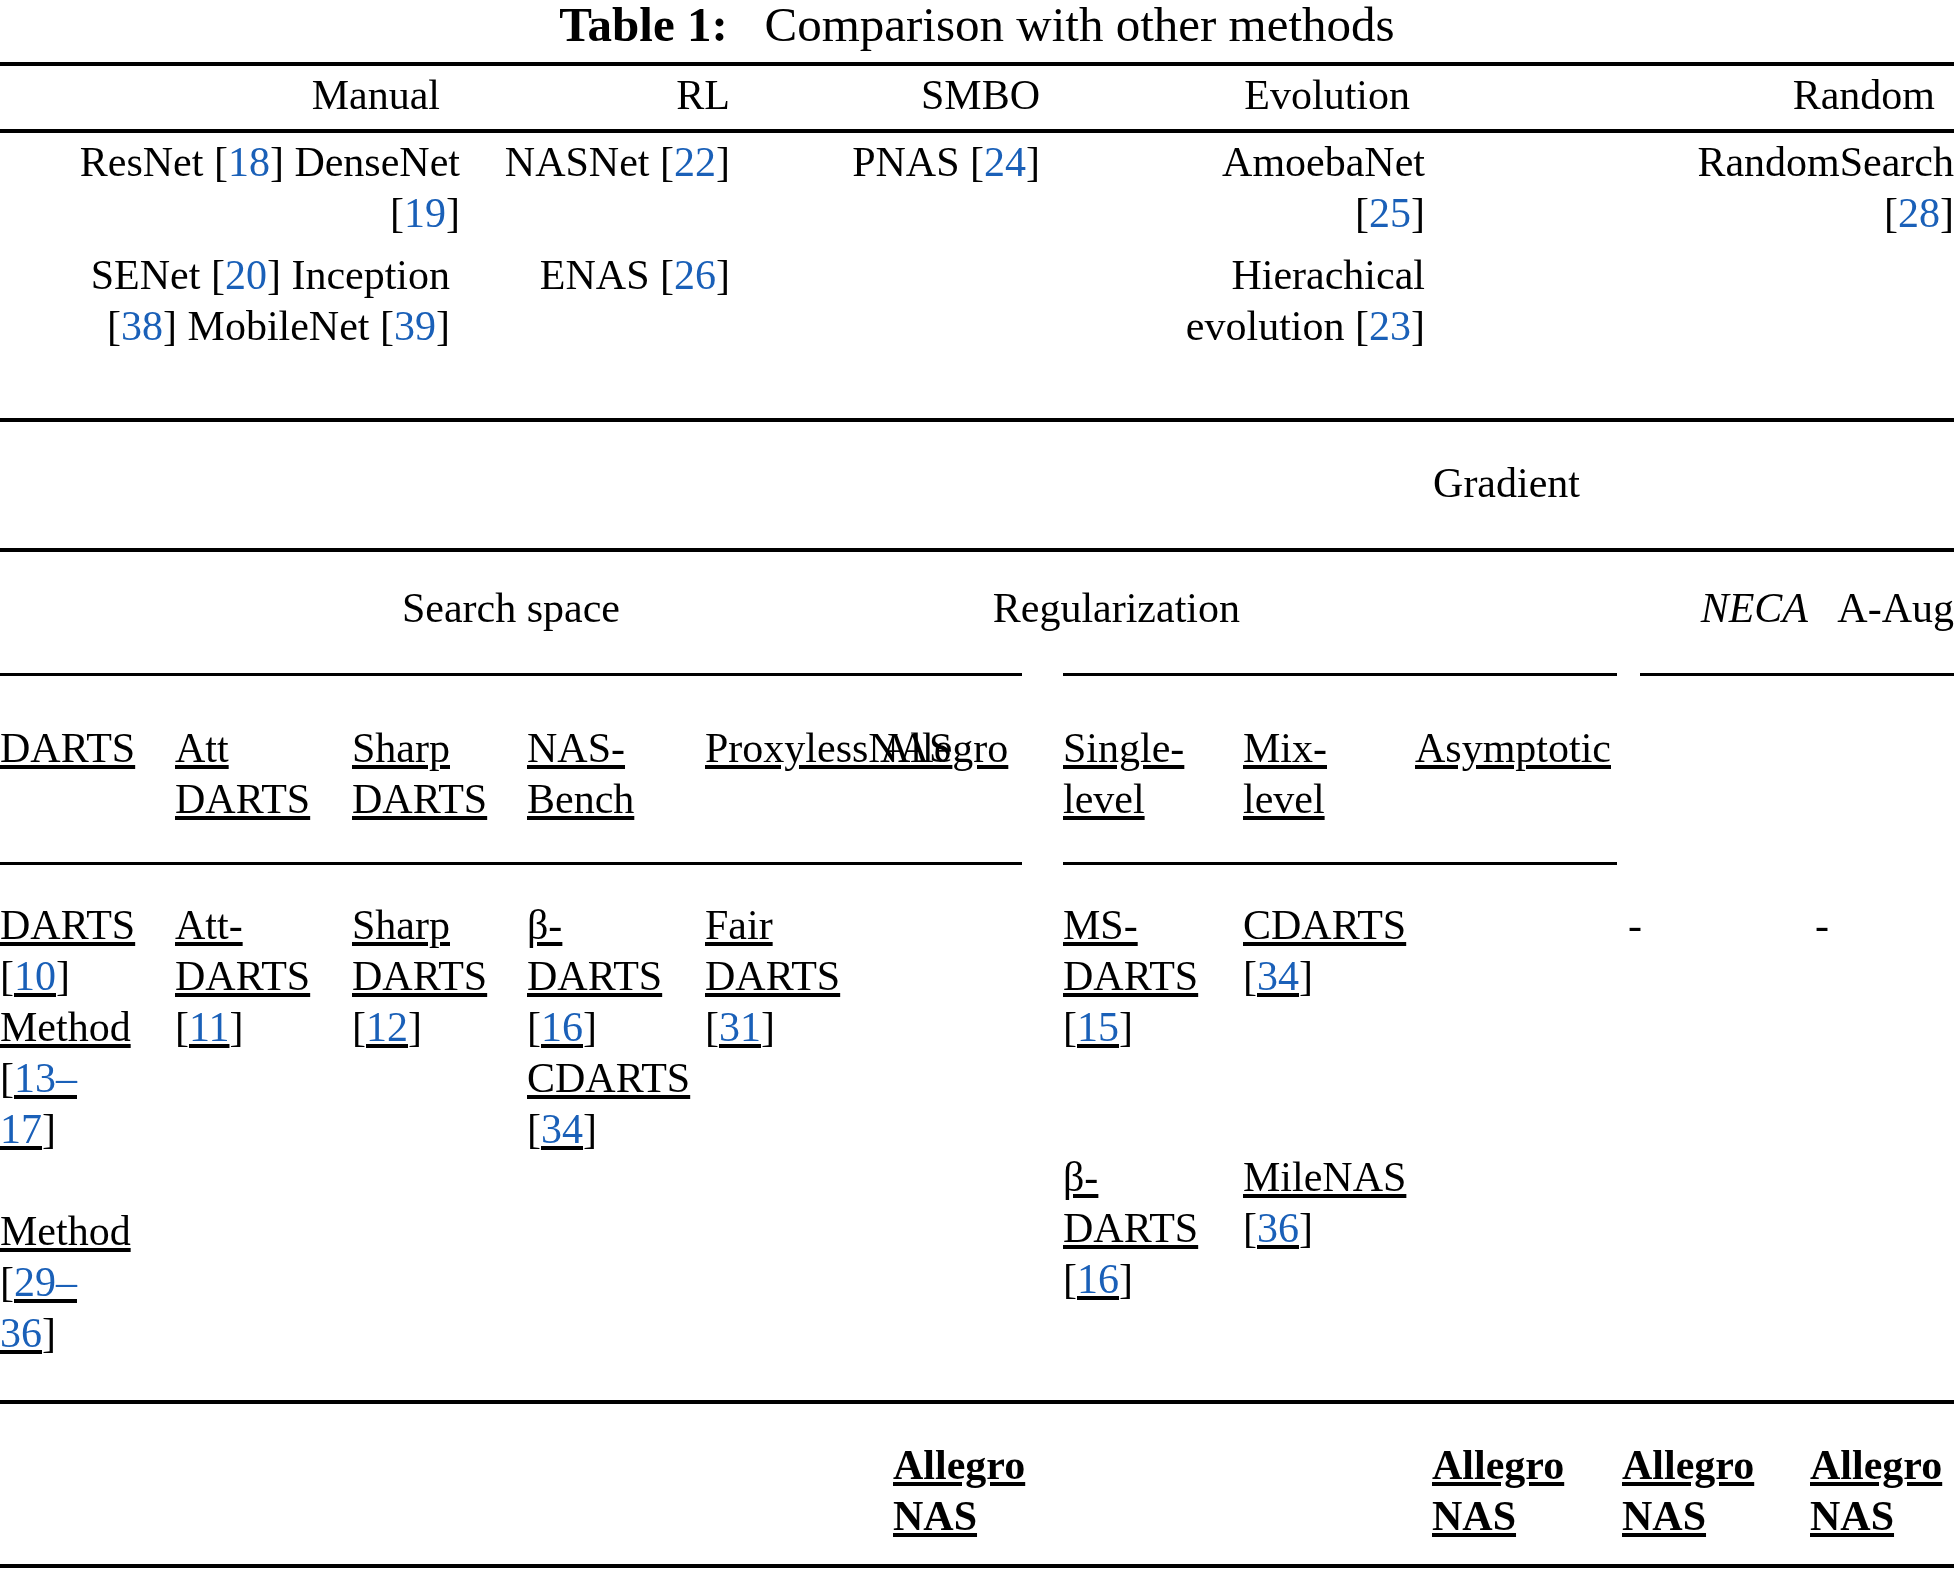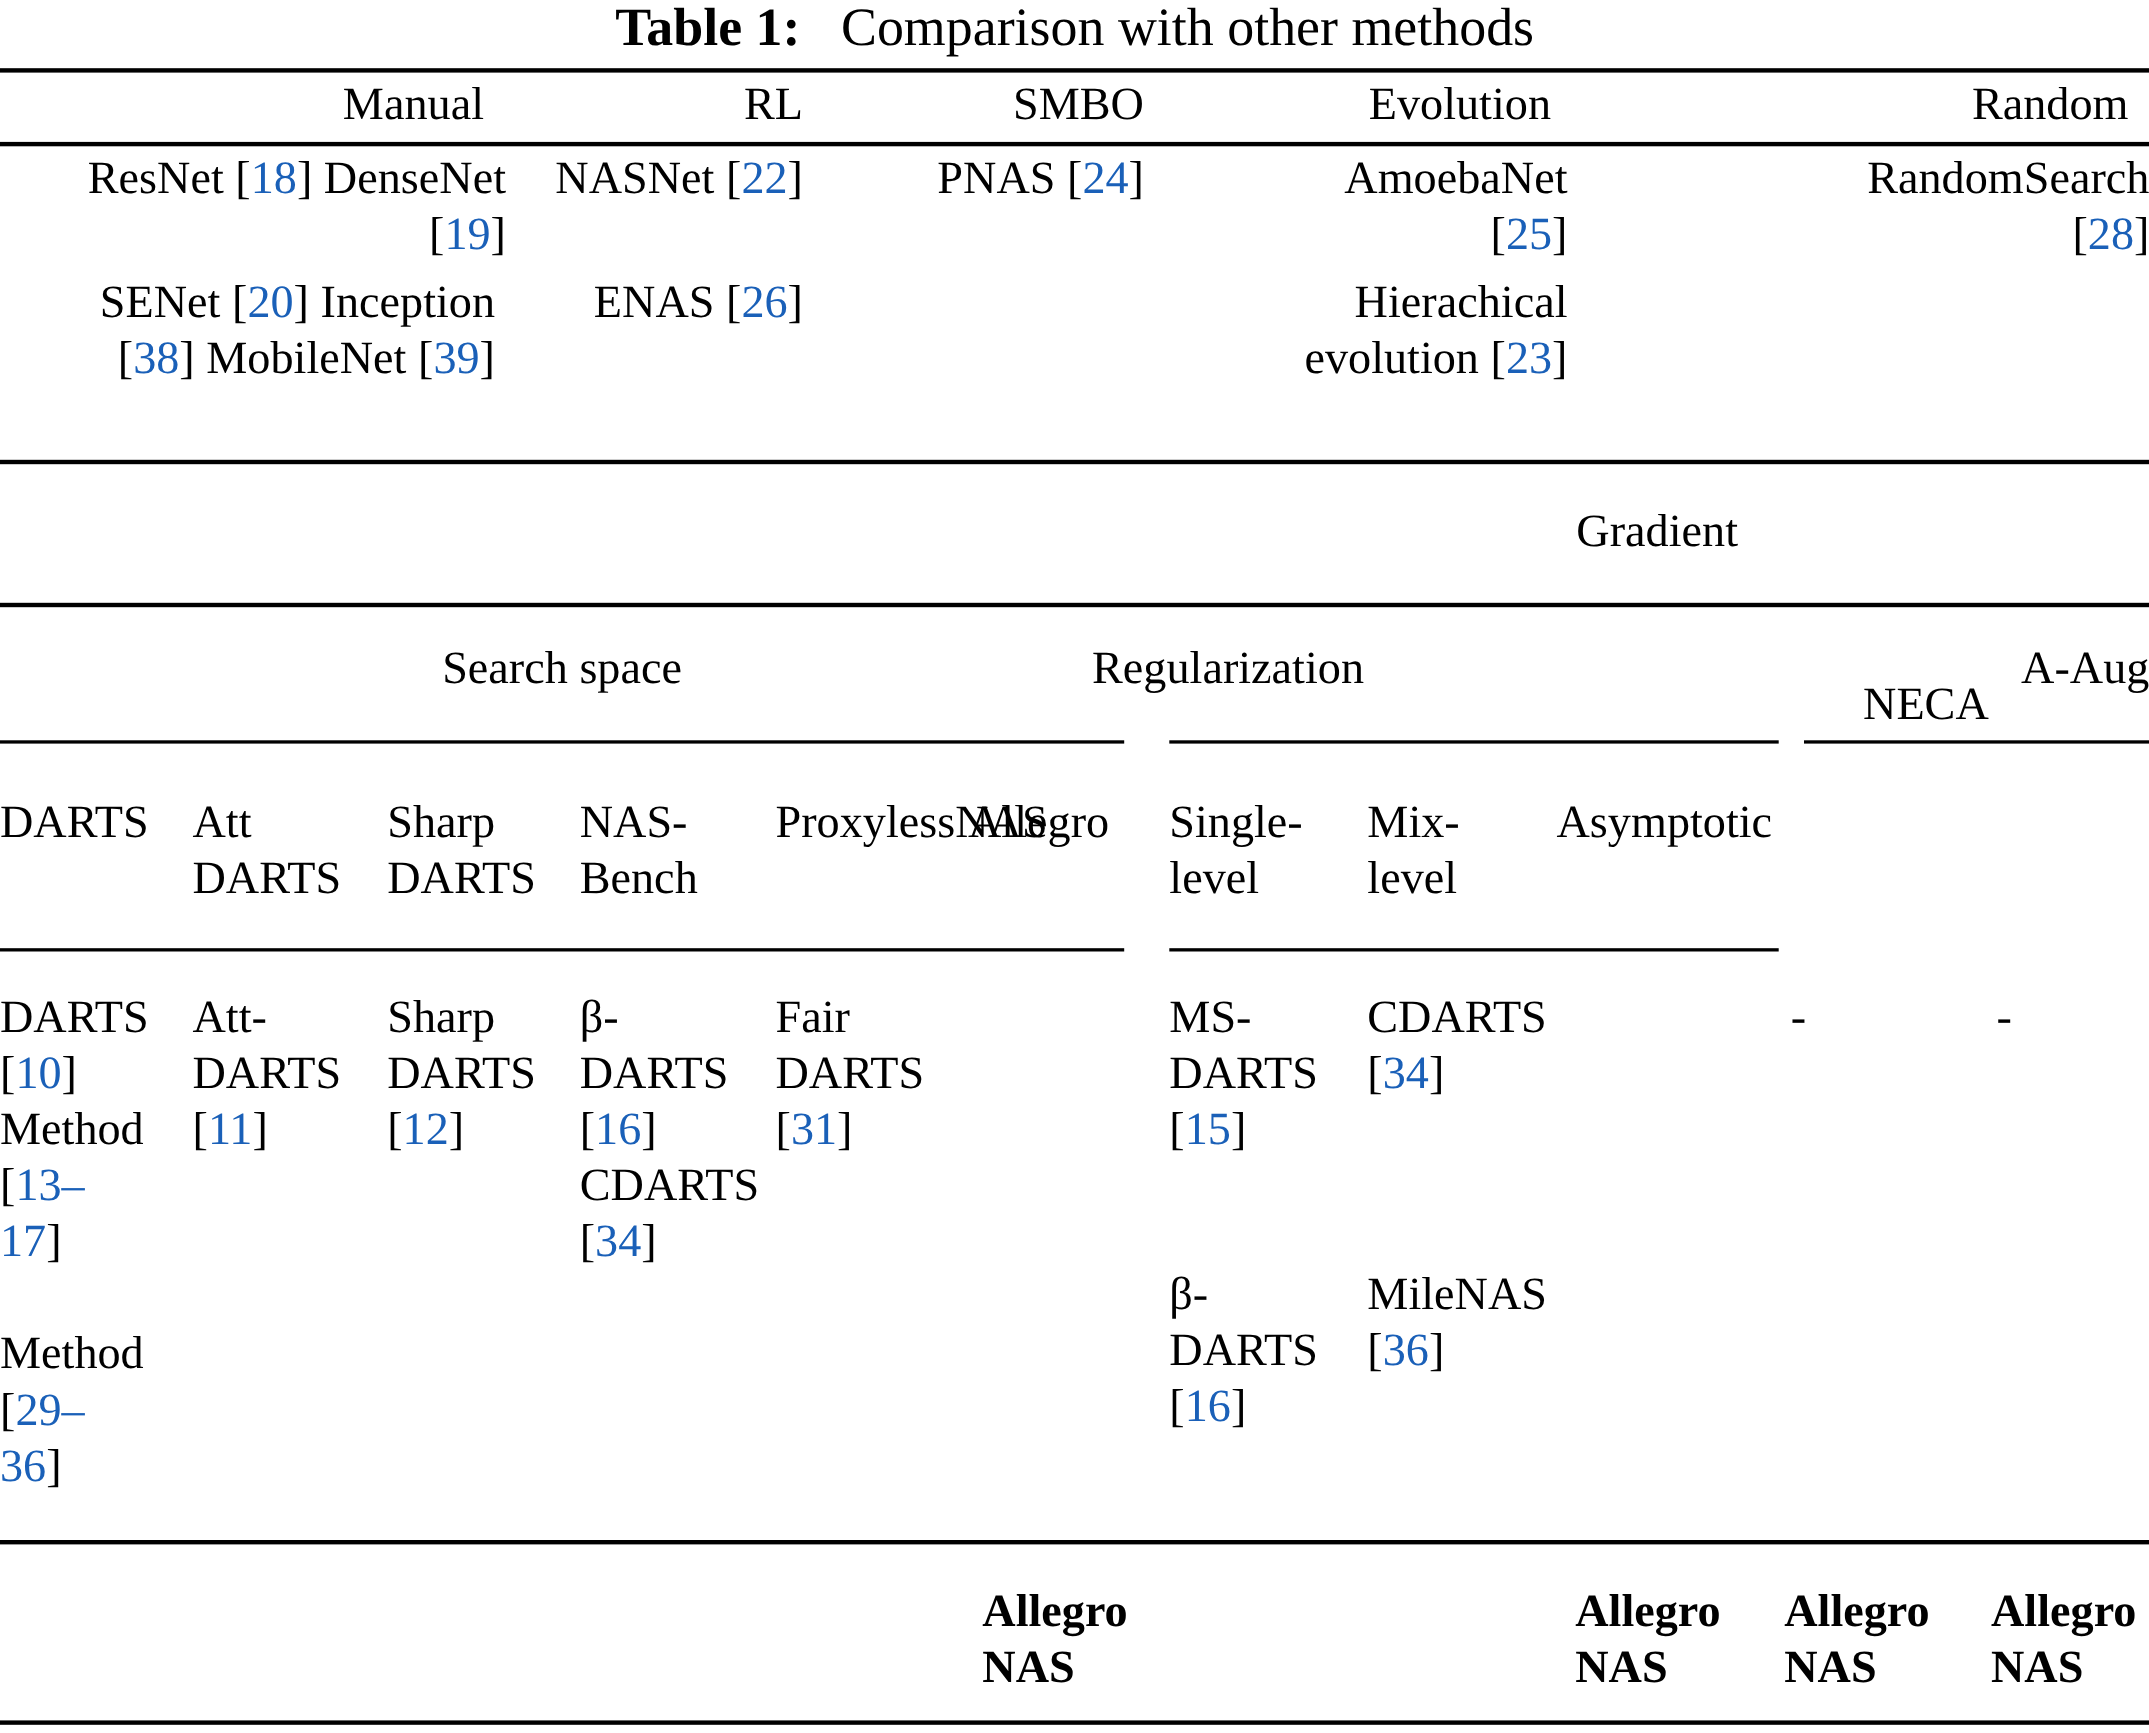--- a/index.html
+++ b/index.html
@@ -45,21 +45,21 @@
   .rule.thin { height: 3px; }
 
   
   .cell {
     position: absolute;
     font-size: 42px;
     line-height: 51px;
     color: #000;
   }
   .cell.center { text-align: right; }
-  .cell.left   { text-align: left; }
+  .cell.left   { text-align: left; text-decoration: underline; }
   .cell.bold   { font-weight: bold; }
   .cite { color: #1a60b8; }
 
   .dash {
     position: absolute;
     font-size: 42px;
     line-height: 51px;
     text-align: left;
   }
 </style>
@@ -136,21 +136,21 @@
   <div class="cell center" style="left:0px; top:458px; width:1580px;">
     <span>Gradient</span>
   </div>
 
   <div class="cell center" style="left:180px; top:583px; width:440px;">
     <span>Search space</span>
   </div>
   <div class="cell center" style="left:820px; top:583px; width:420px;">
     <span>Regularization</span>
   </div>
-  <div class="cell center" style="left:1640px; top:616px; width:168px;">
+  <div class="cell center" style="left:1640px; top:583px; width:168px;font-style:italic;">
     <span>NECA</span>
   </div>
   <div class="cell center" style="left:1808px; top:583px; width:146px;">
     <span>A-Aug</span>
   </div>
 
   <div class="cell left" style="left:0px; top:723px; width:170px;">
     <span>DARTS</span>
   </div>
   <div class="cell left" style="left:175px; top:723px; width:160px;">

